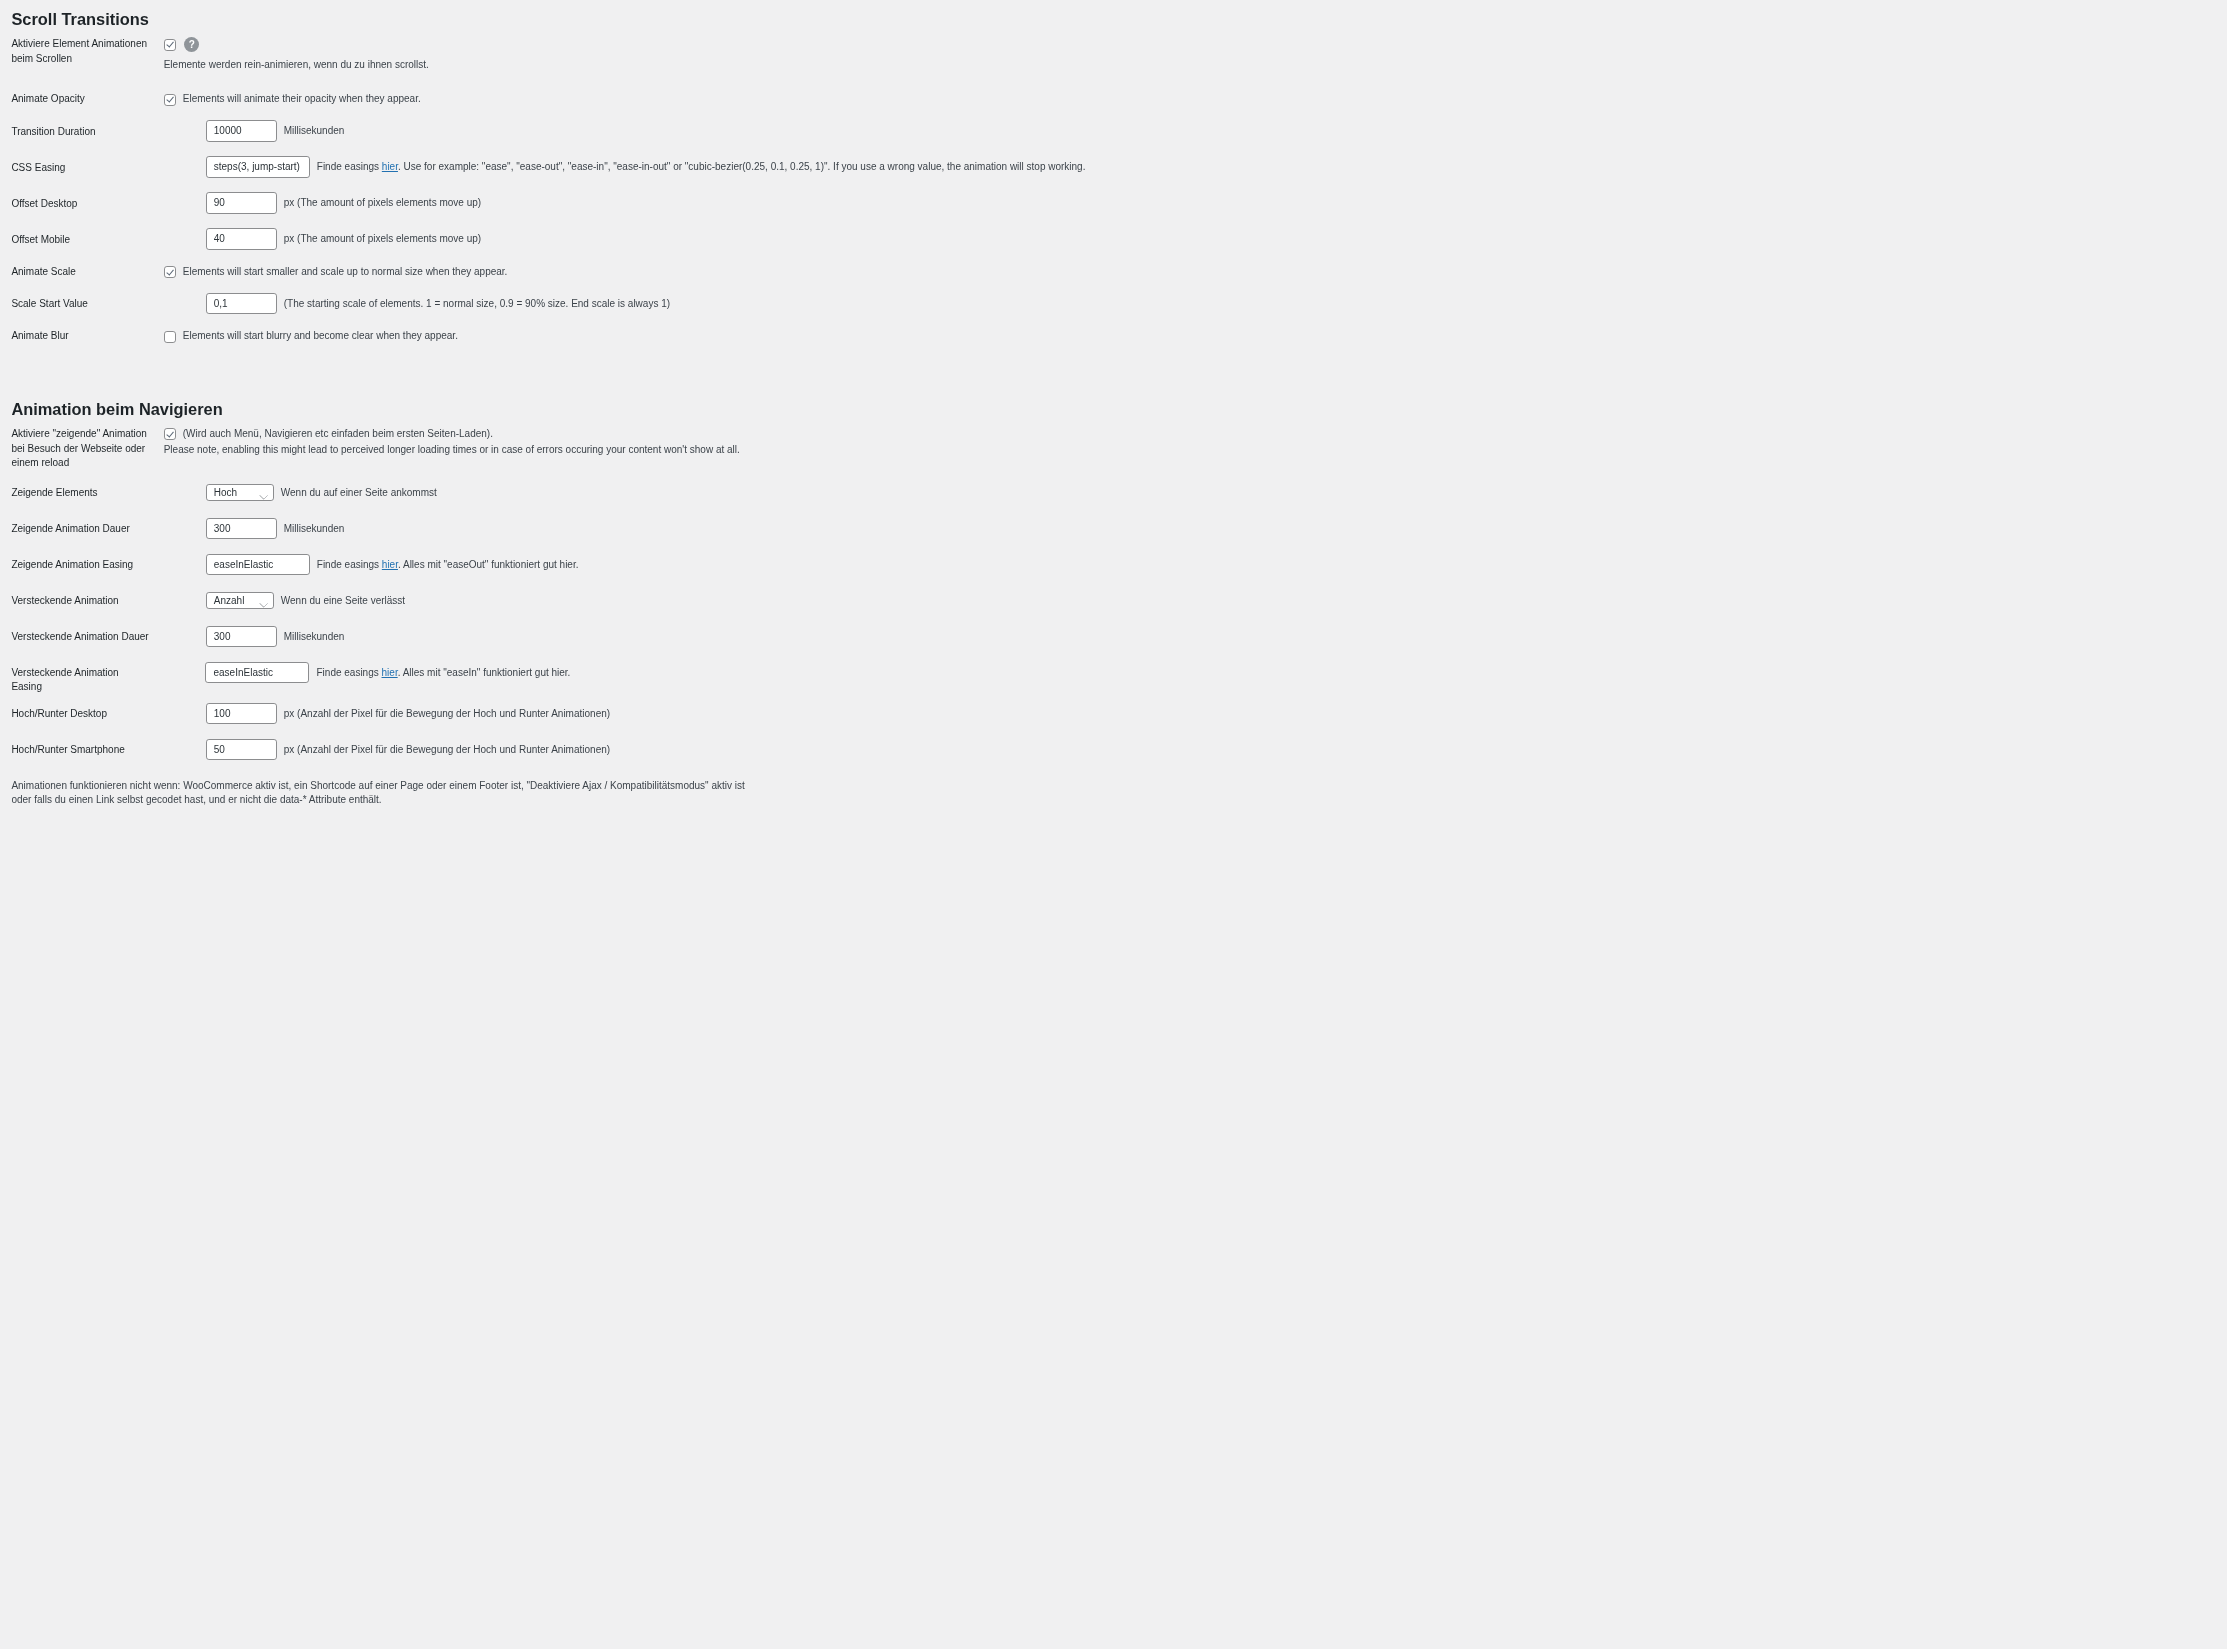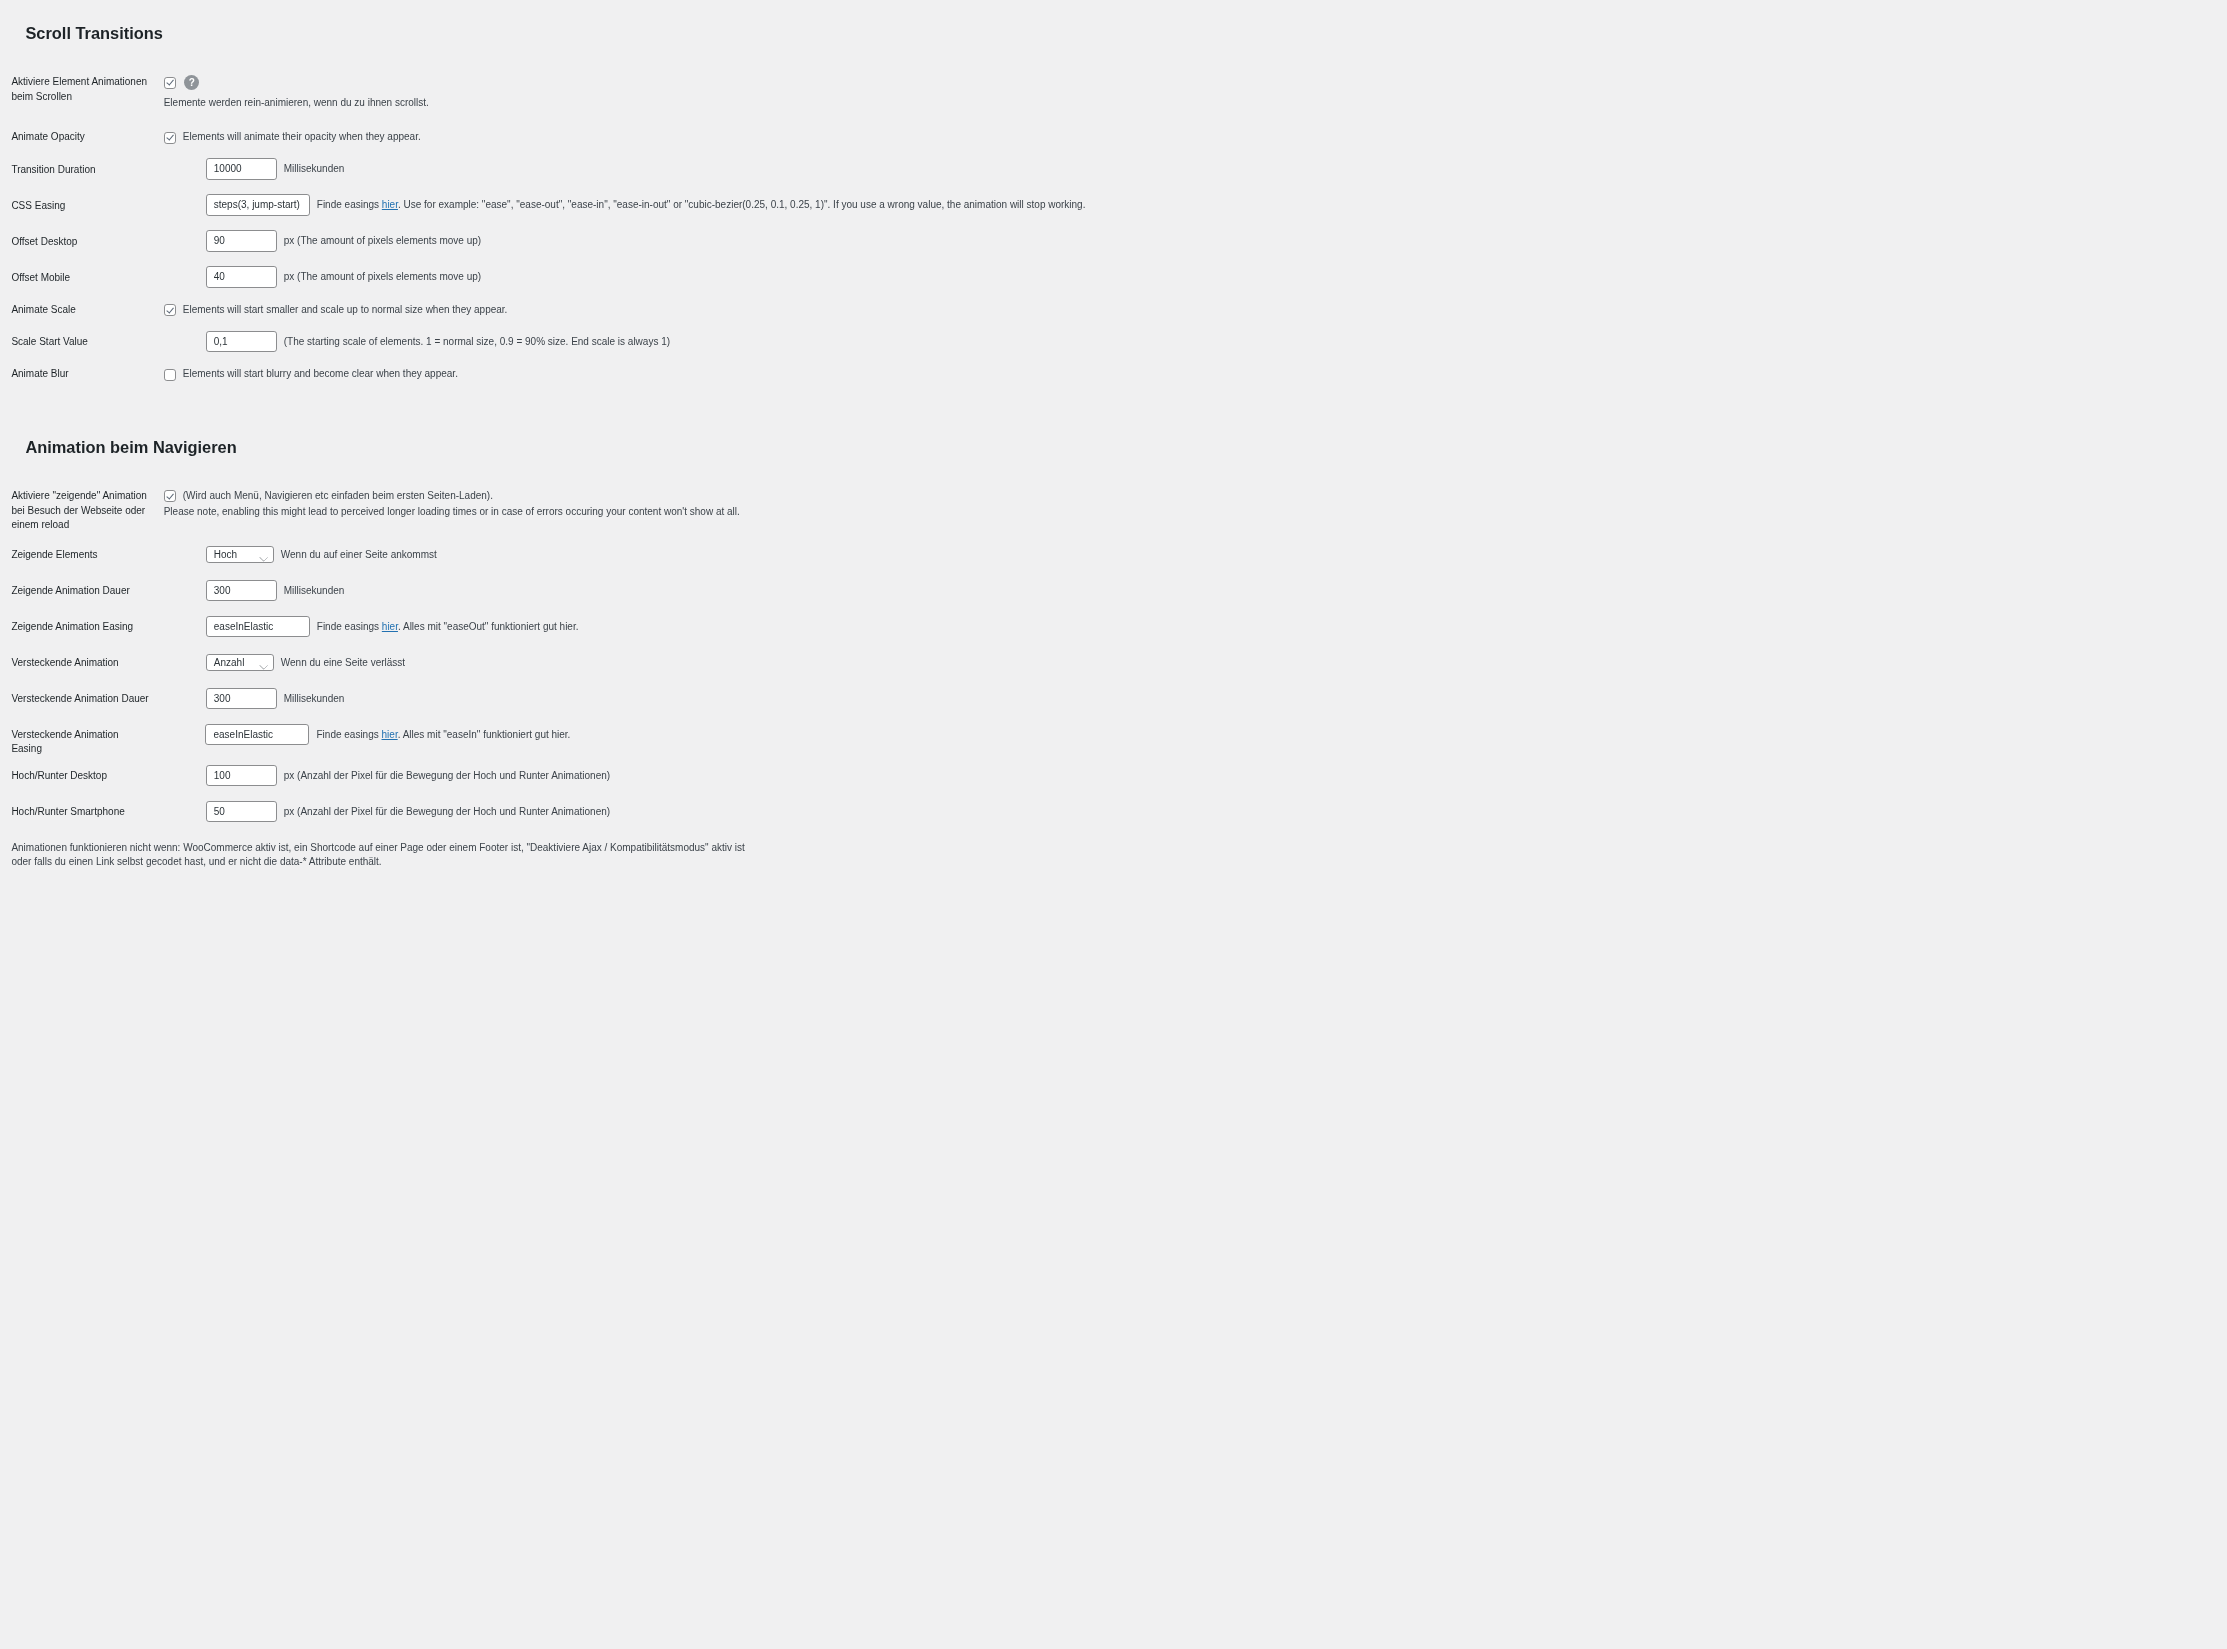--- a/index.html
+++ b/index.html
@@ -10,25 +10,25 @@
     padding: 9.3px 17px 21.4px 11.4px;
     font-family: "Liberation Sans", sans-serif;
     font-size: 10px;
     color: #3c434a;
     -webkit-font-smoothing: antialiased;
   }
   h1 {
     font-size: 16.4px;
     font-weight: 600;
     color: #1d2327;
-    margin: 14px;
+    margin: 0;
     line-height: 21.4px;
   }
   h1.second { margin-top: 42px; }
-  .rows { margin-top: 30px; }
+  .rows { margin-top: 6px; }
   .row { display: flex; align-items: flex-start; }
   .h77 { min-height: 55px; }
   .h50 { min-height: 36px; }
   .h40 { min-height: 28.5px; }
   .h58 { min-height: 41px; }
   .row-label {
     width: 138px;
     padding-right: 14.3px;
     flex: none;
     color: #1d2327;

